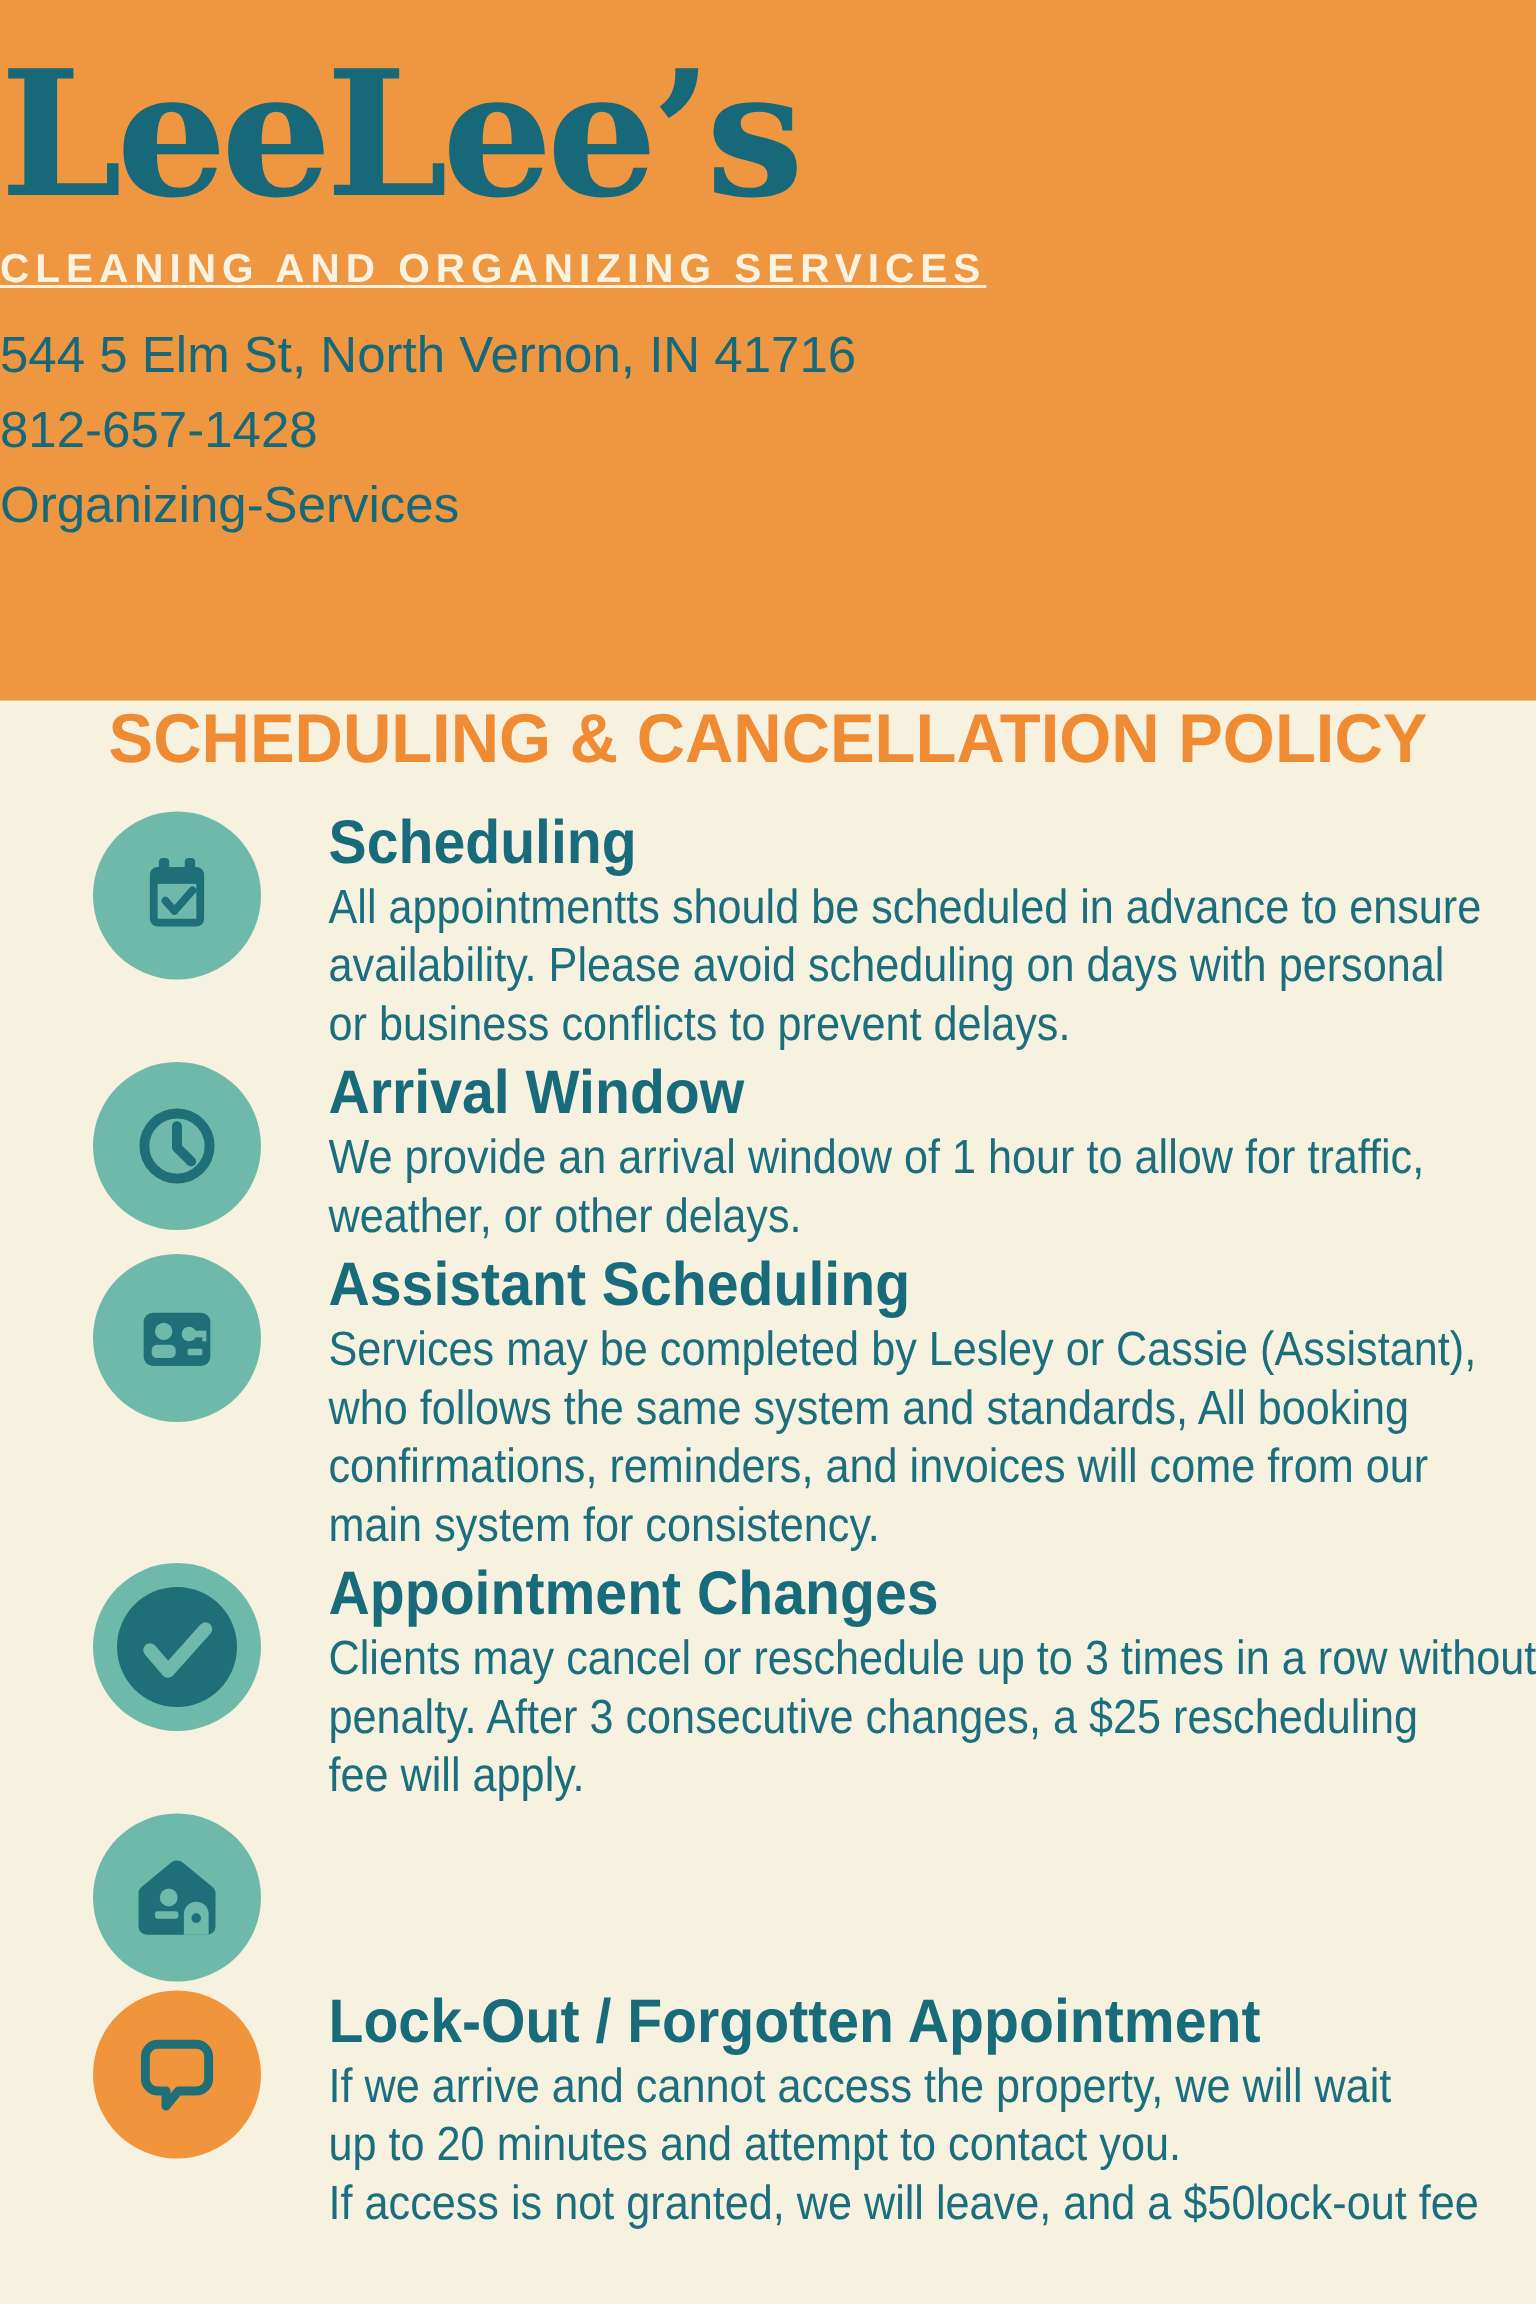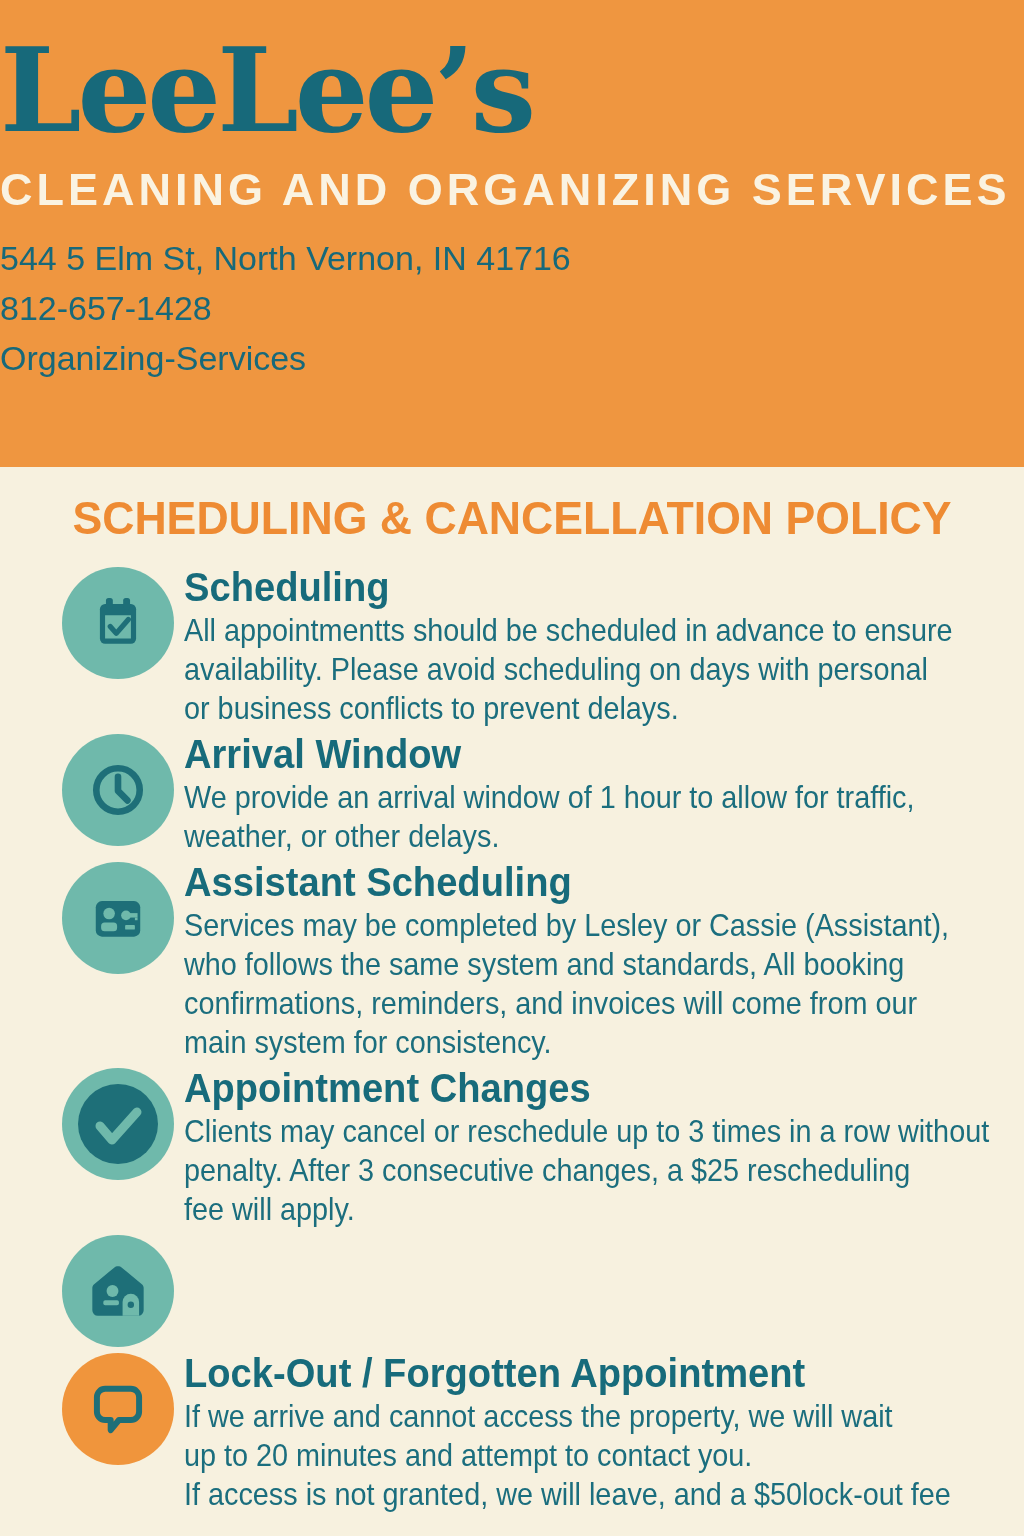--- a/index.html
+++ b/index.html
@@ -35,47 +35,49 @@
     font-family:"DejaVu Serif", serif;
     font-weight:700;
     font-size:116px;
     line-height:1.12;
     letter-spacing:-4px;
     color:var(--brand-teal);
     margin-top:26px;
   }
   .tagline {
     font-weight:700;
-    font-size:45px;
+    font-size:27px;
     letter-spacing:4px;
     color:var(--header-text);
     margin-top:8px;
+    text-decoration:underline;
   }
   .contact {
     margin-top:20px;
     font-size:34px;
     line-height:44px;
     color:var(--brand-teal);
   }
   .contact .spaced { margin-bottom:6px; }
   
-  .main { padding-top:26px; }
+  .main { }
   .policy-title {
     text-align:center;
     font-weight:700;
     font-size:46px;
     line-height:50px;
     color:var(--title-orange);
     transform:scaleX(0.97);
   }
   .sections { margin-top:20px; }
   .section {
     display:flex;
     padding-left:62px;
     margin-top:2px;
+    gap:35px;
   }
   .icon-circle {
     flex:none;
     width:112px; height:112px;
     margin-top:4px;
     border-radius:50%;
     background:var(--icon-circle);
     display:flex; align-items:center; justify-content:center;
   }
   .icon-circle.orange { background:var(--accent-orange-circle); }

